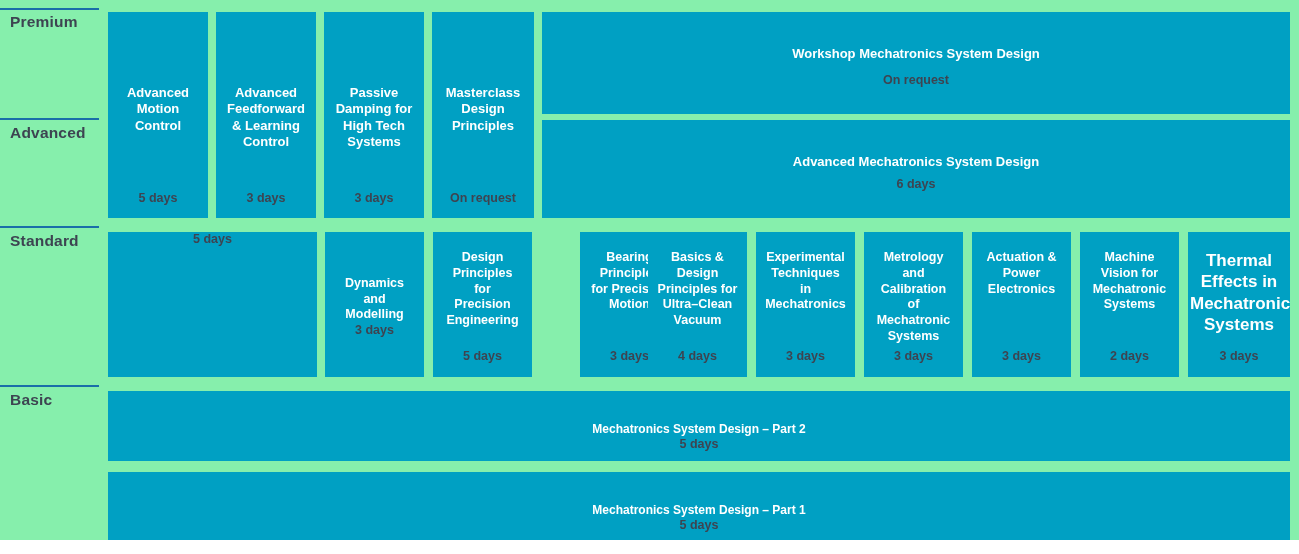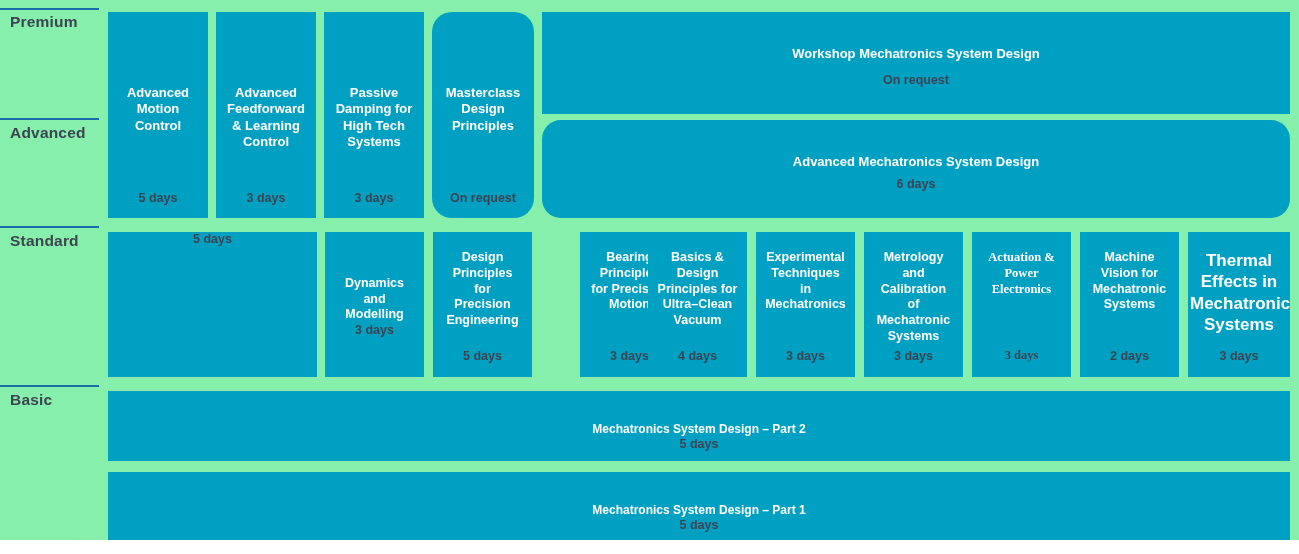--- a/index.html
+++ b/index.html
@@ -129,33 +129,33 @@
   </div>
 
   <div class="card tall" style="left:324px; top:12px; width:100px; height:206px;">
     <div class="title">Passive
 Damping for
 High Tech
 Systems</div>
     <div class="days">3 days</div>
   </div>
 
-  <div class="card tall" style="left:432px; top:12px; width:102px; height:206px;border-radius:20px;">
+  <div class="card tall" style="left:432px; top:12px; width:102px; height:206px;">
     <div class="title">Masterclass
 Design
 Principles</div>
     <div class="days">On request</div>
   </div>
 
   <div class="card wide" style="left:542px; top:12px; width:748px; height:102px;">
     <div class="title">Workshop Mechatronics System Design</div>
     <div class="days">On request</div>
   </div>
 
-  <div class="card wide" style="left:542px; top:120px; width:748px; height:98px;border-radius:19px;">
+  <div class="card wide" style="left:542px; top:120px; width:748px; height:98px;">
     <div class="title">Advanced Mechatronics System Design</div>
     <div class="days">6 days</div>
   </div>
 
   <div class="card std" style="left:108px; top:232px; width:209px; height:145px;">
     <div class="days">5 days</div>
   </div>
 
   <div class="card std" style="left:325px; top:232px; width:99px; height:145px;justify-content:center;">
     <div class="title">Dynamics
@@ -201,21 +201,21 @@
   <div class="card std" style="left:864px; top:232px; width:99px; height:145px;">
     <div class="title">Metrology
 and
 Calibration
 of
 Mechatronic
 Systems</div>
     <div class="days">3 days</div>
   </div>
 
-  <div class="card std" style="left:972px; top:232px; width:99px; height:145px;font-family:Liberation Serif, serif;">
+  <div class="card std" style="left:972px; top:232px; width:99px; height:145px;">
     <div class="title">Actuation &amp;
 Power
 Electronics</div>
     <div class="days">3 days</div>
   </div>
 
   <div class="card std" style="left:1080px; top:232px; width:99px; height:145px;">
     <div class="title">Machine
 Vision for
 Mechatronic

